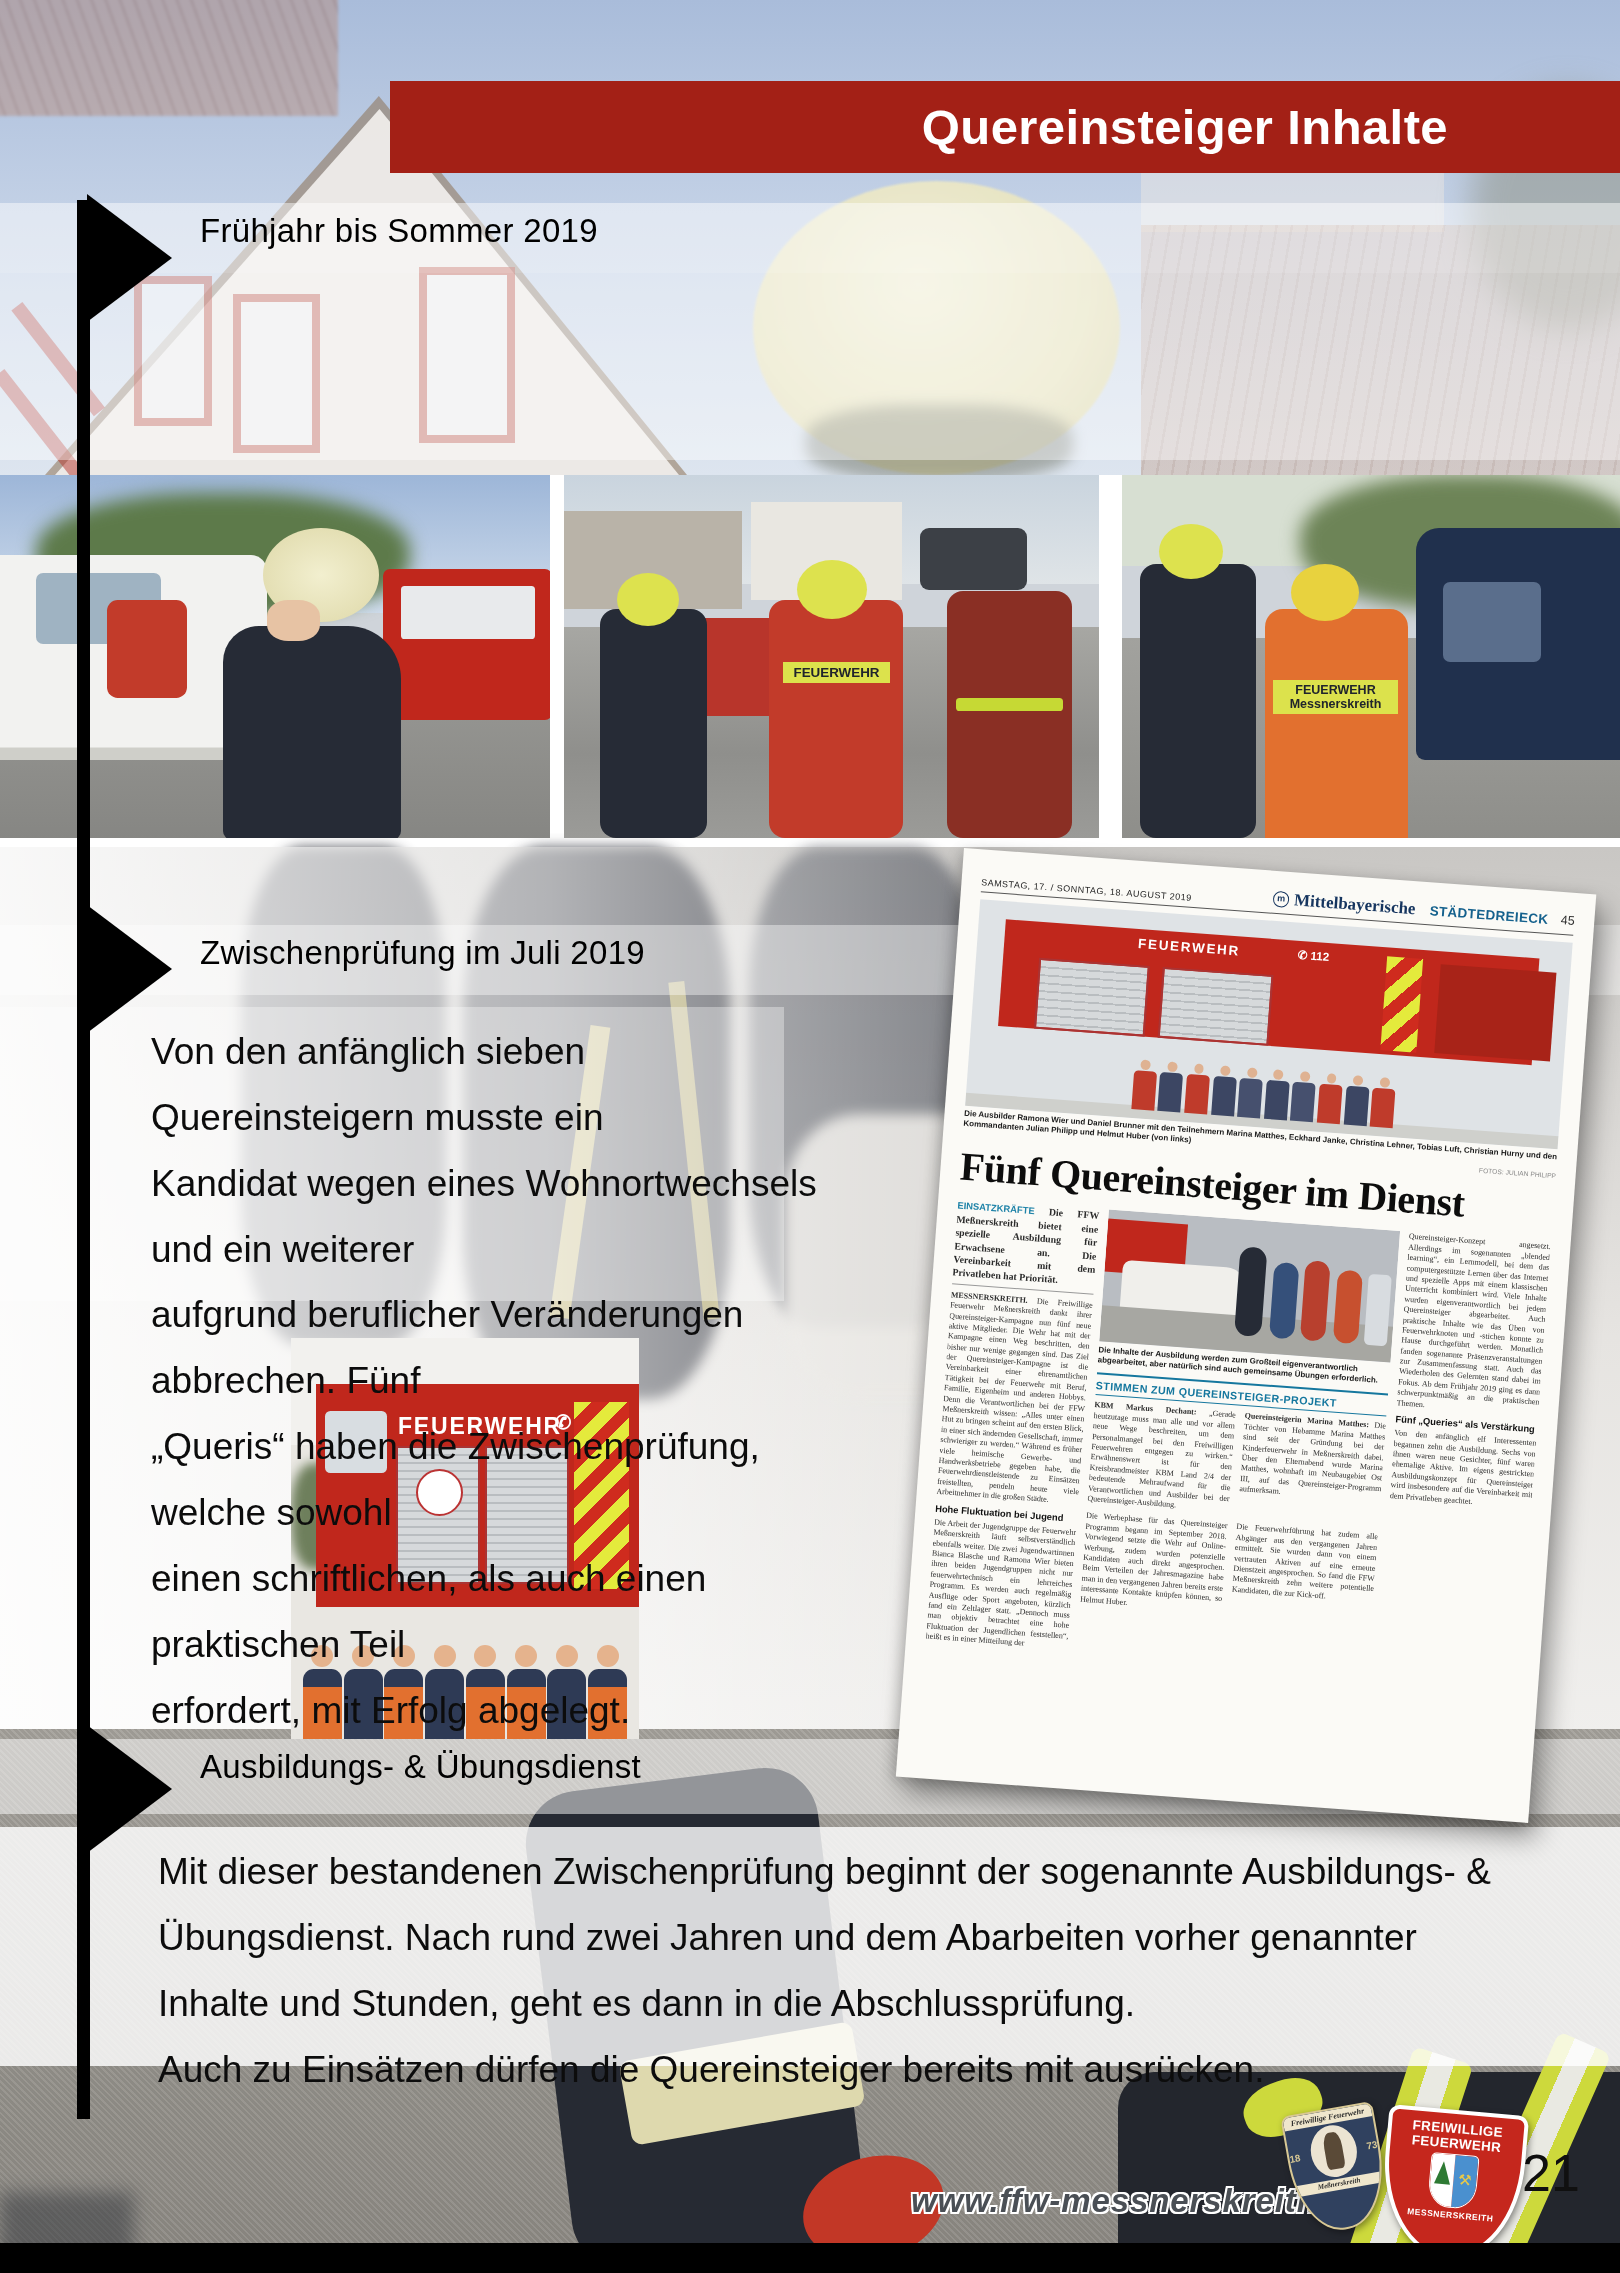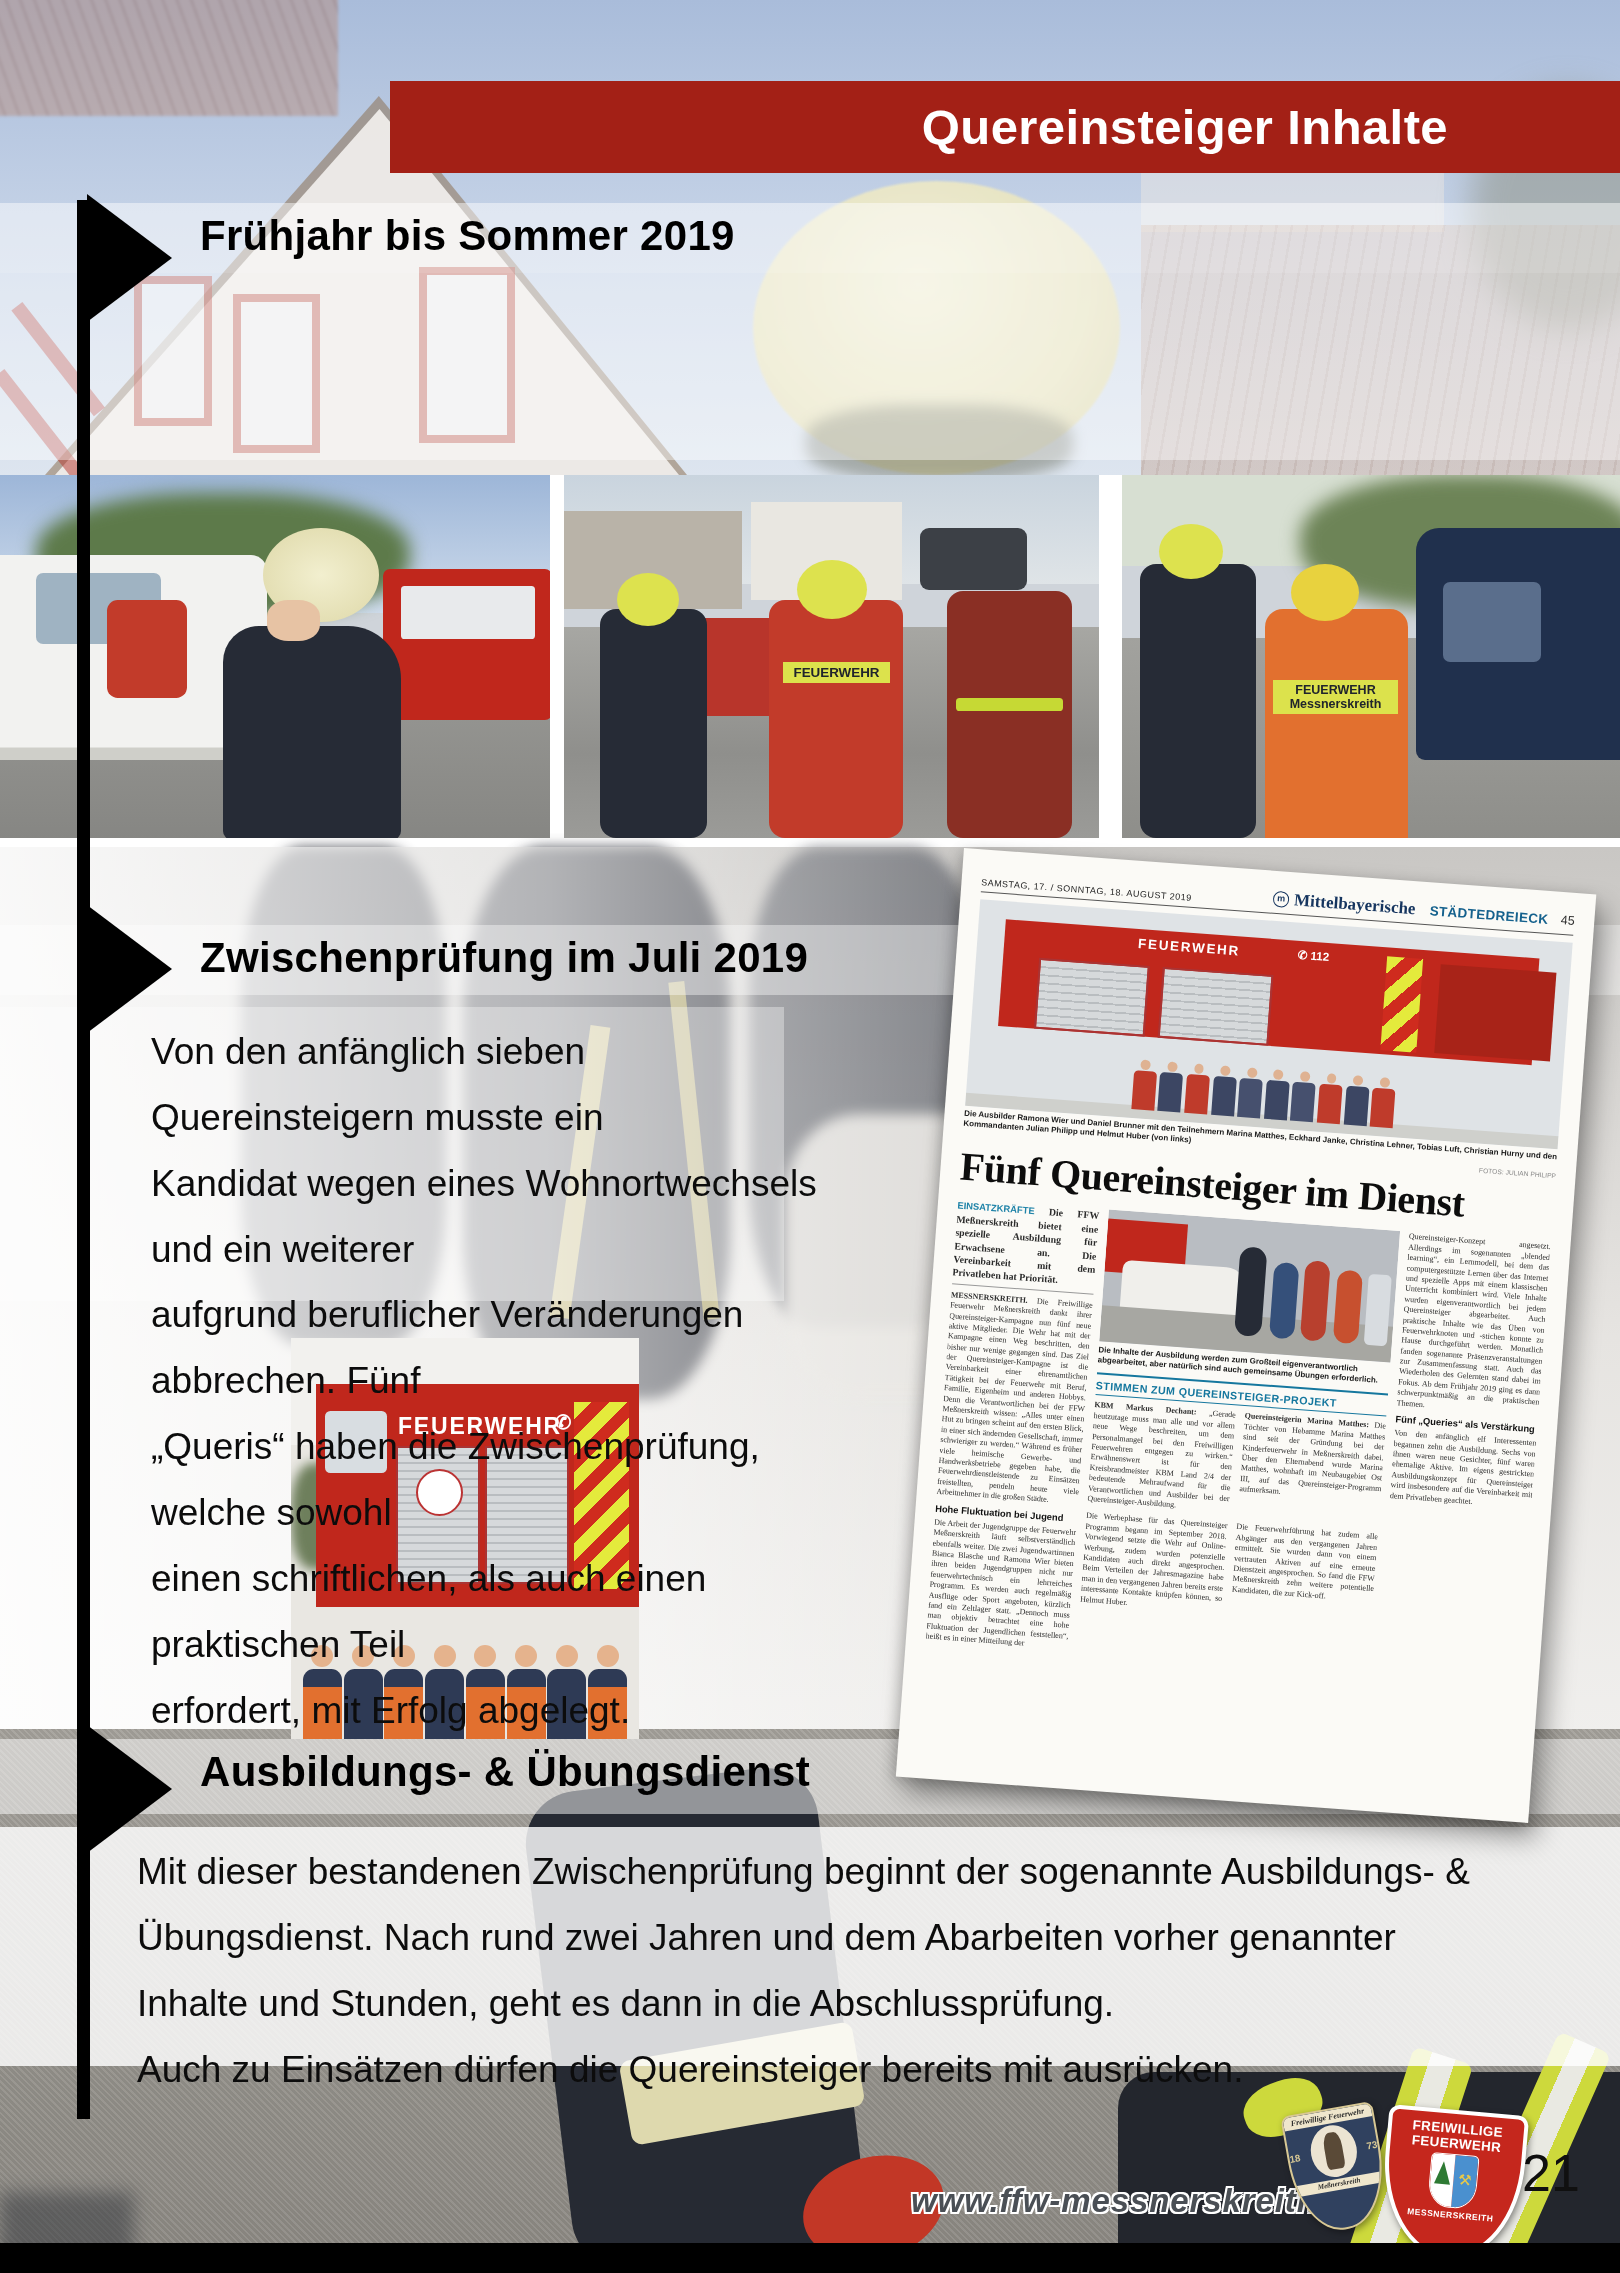--- a/index.html
+++ b/index.html
@@ -19,21 +19,21 @@
   .helmet{left:753px;top:181px;width:367px;height:294px;border-radius:50%;
       background:radial-gradient(ellipse at 45% 35%,#f4f1d6 0%,#e9e4bc 60%,#d6cf9f 100%);opacity:.92;filter:blur(0.9px);}
   .helmet-person{left:806px;top:405px;width:267px;height:76px;background:#6e7264;border-radius:40%;opacity:.5;filter:blur(7.1px);}
   .ladder{background:#b5352b;opacity:.5;}
   
   .redbar{left:390px;top:81px;width:1231px;height:92px;background:#a32016;}
   .redbar-title{width:100%;height:92px;line-height:92px;text-align:right;padding-right:173px;box-sizing:border-box;
       color:#fff;font-size:49px;font-weight:bold;letter-spacing:0.4px;}
   
   .band{left:0;width:1621px;background:rgba(255,255,255,.48);}
-  .heading{font-size:42px;font-weight:bold;color:#000;letter-spacing:0.3px;}
+  .heading{font-size:33px;font-weight:normal;color:#000;letter-spacing:0.3px;}
   .para{white-space:pre-line;font-size:37px;line-height:1.78;color:#0c0c0c;}
   
   .tline{left:77px;top:200px;width:13.4px;height:1919px;background:#000;}
   .flag{width:0;height:0;border-left:85px solid #000;border-top:64px solid transparent;border-bottom:64px solid transparent;left:87px;}
   
   .ph{top:475px;height:363px;overflow:hidden;background:#cfd4da;}
   .sky{left:0;top:0;width:100%;height:38%;background:linear-gradient(180deg,#9db6d8,#cfdcec);}
   .trees{background:#5d7a4a;border-radius:45%;filter:blur(9px);}
   .road{left:0;bottom:0;width:100%;height:52%;background:linear-gradient(180deg,#9b9b97,#868683);}
   .figure{background:#262b36;border-radius:16px;}
@@ -278,21 +278,21 @@
 
   <div class="a heading" style="left:200px;top:212px;">Frühjahr bis Sommer 2019</div>
   <div class="a heading" style="left:200px;top:934px;">Zwischenprüfung im Juli 2019</div>
   <div class="a para" style="left:151px;top:1019px;width:677px;">Von den anfänglich sieben Quereinsteigern musste ein
 Kandidat wegen eines Wohnortwechsels und ein weiterer
 aufgrund beruflicher Veränderungen abbrechen. Fünf
 „Queris“ haben die Zwischenprüfung, welche sowohl
 einen schriftlichen, als auch einen praktischen Teil
 erfordert, mit Erfolg abgelegt.</div>
   <div class="a heading" style="left:200px;top:1748px;">Ausbildungs- &amp; Übungsdienst</div>
-  <div class="a para" style="left:137px;top:1839px;width:1417px;">Mit dieser bestandenen Zwischenprüfung beginnt der sogenannte Ausbildungs- &amp;
+  <div class="a para" style="left:158px;top:1839px;width:1417px;">Mit dieser bestandenen Zwischenprüfung beginnt der sogenannte Ausbildungs- &amp;
 Übungsdienst. Nach rund zwei Jahren und dem Abarbeiten vorher genannter
 Inhalte und Stunden, geht es dann in die Abschlussprüfung.
 Auch zu Einsätzen dürfen die Quereinsteiger bereits mit ausrücken.</div>
 
   <div class="a paper">
     <div class="np-head">
       <span class="np-date">SAMSTAG, 17. / SONNTAG, 18. AUGUST 2019</span>
       <span class="np-brandwrap">
         <span class="np-m">m</span>
         <span class="np-brand">Mittelbayerische</span>

